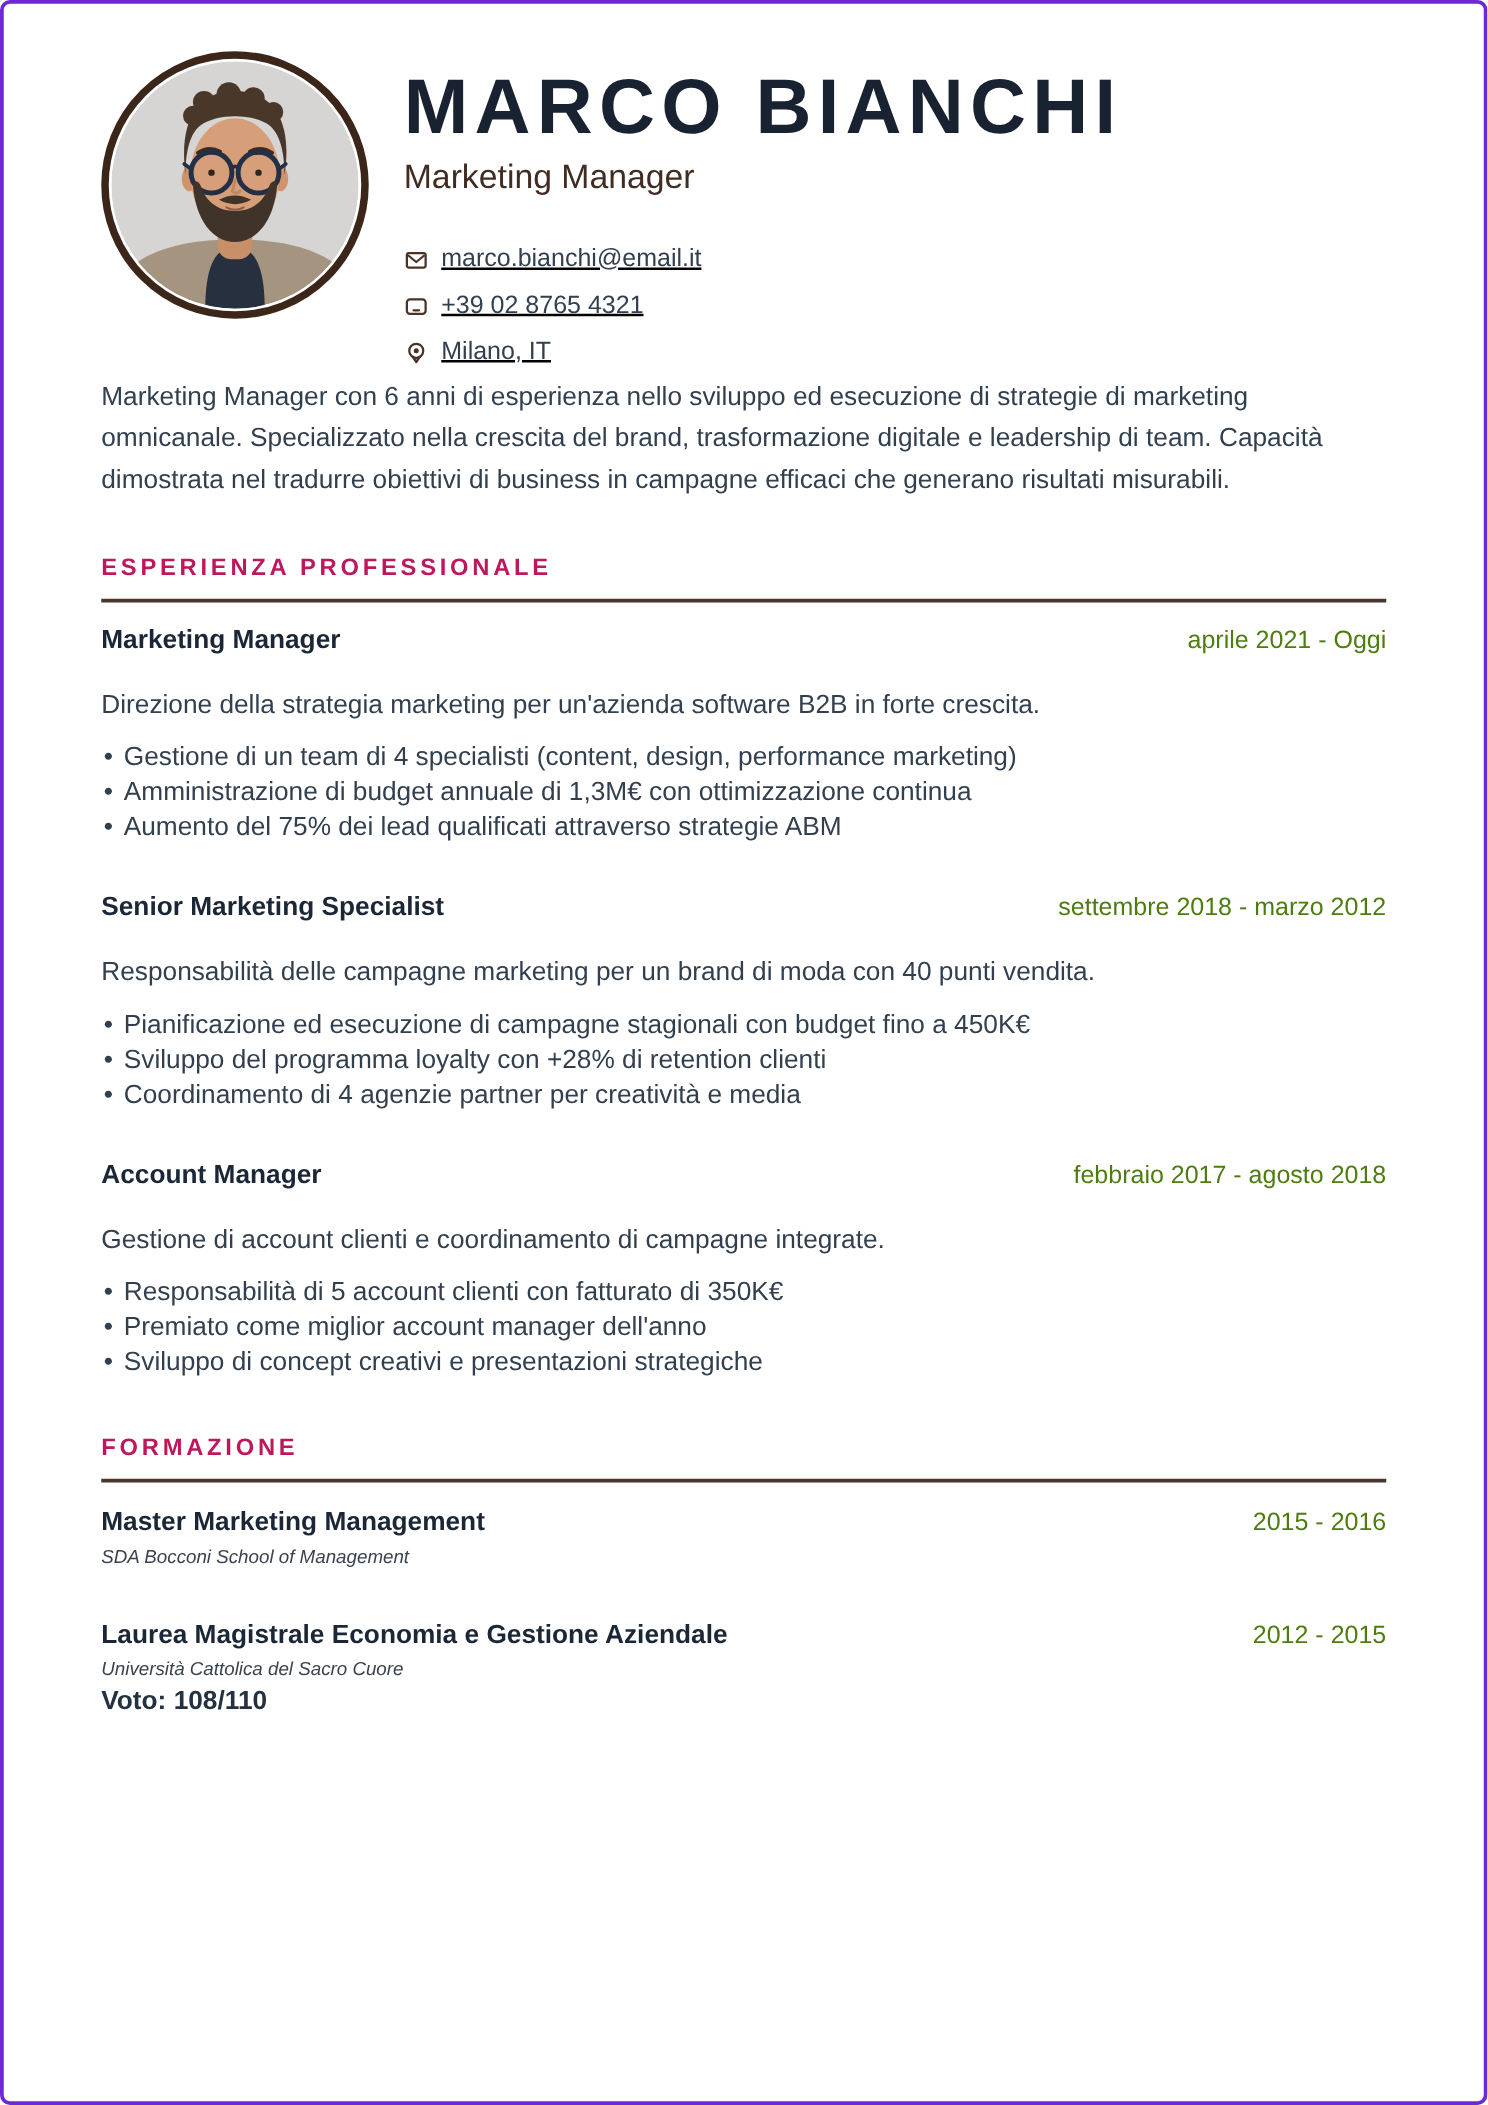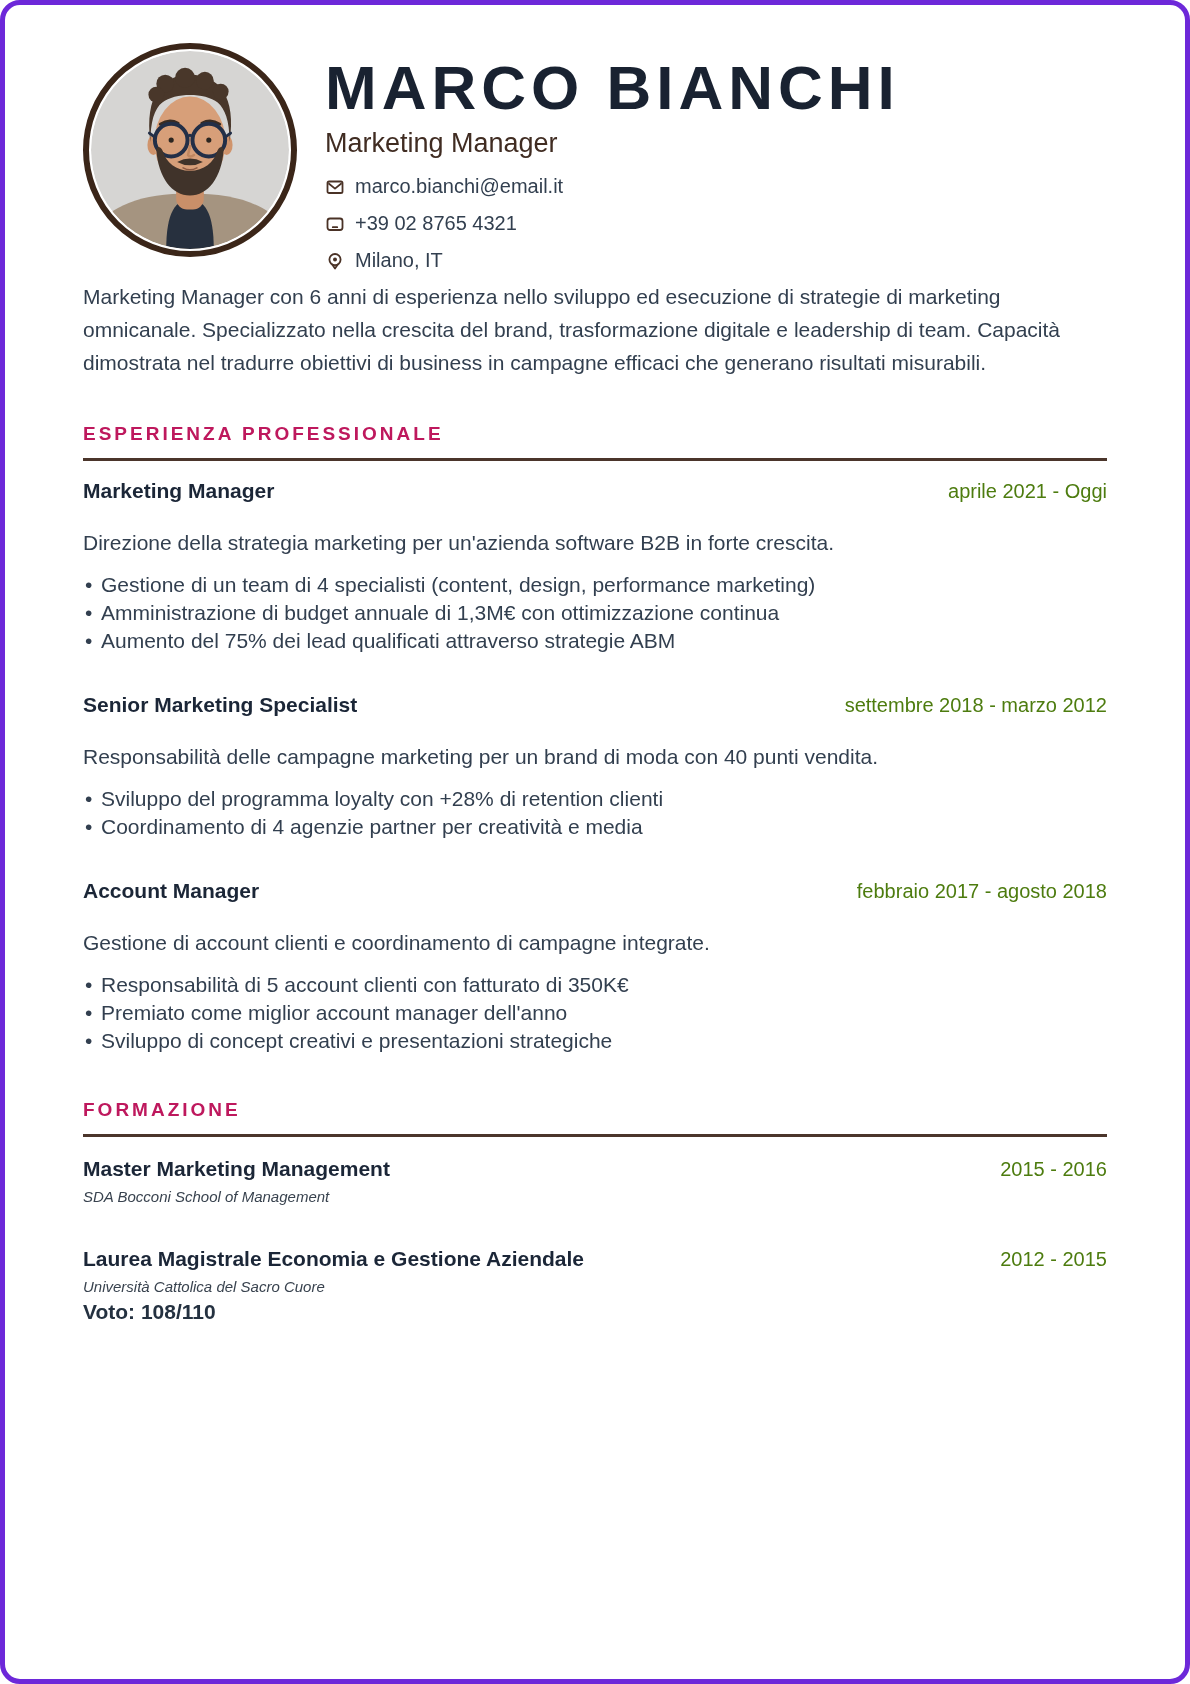--- a/index.html
+++ b/index.html
@@ -1,35 +1,35 @@
 <!DOCTYPE html>
 <html><head>
 <meta charset="utf-8">
 <style>
   html,body{margin:0;padding:0;background:#ffffff;}
   .page{
     width:1190px;height:1684px;box-sizing:border-box;
-    background:#ffffff;border:5px solid #6d28d9;border-radius:20px;
+    background:#ffffff;border:3px solid #6d28d9;border-radius:8px;
     padding:38px 78px 0 78px;overflow:hidden;
     font-family:"Liberation Sans", sans-serif;
   }
   
   .header{display:flex;gap:28px;}
   .avatar{
     flex:0 0 auto;width:198px;height:198px;border:6px solid #3b2619;
     border-radius:50%;background:#ffffff;padding:2px;
   }
   .avatar svg{width:100%;height:100%;border-radius:50%;display:block;}
   .header-info{padding-top:12px;min-width:0;}
   h1.name{
     margin:0;font-size:62px;font-weight:800;letter-spacing:5px;
     color:#192231;line-height:1.05;white-space:nowrap;
   }
   .candidate-title{margin-top:8px;font-size:27px;color:#402c22;}
-  .contacts{margin-top:16px;display:flex;flex-direction:column;gap:14px;}
+  .contacts{margin-top:39px;display:flex;flex-direction:column;gap:14px;text-decoration:underline;}
   .contact-row{display:flex;align-items:center;gap:10px;font-size:20px;color:#323f4f;}
   .cicon{width:20px;height:20px;display:inline-flex;flex:0 0 auto;}
   .cicon svg{width:20px;height:20px;}
   
   .summary{margin:8px 0 0;font-size:21px;line-height:33px;color:#323f4f;}
   
   section{margin-top:44px;}
   h2.sec{
     margin:0;font-size:19px;font-weight:700;letter-spacing:3px;color:#be185d;
   }
@@ -165,20 +165,21 @@
       </ul>
     </div>
 
     <div class="job">
       <div class="job-head">
         <span class="jtitle">Senior Marketing Specialist</span>
         <span class="jdate">settembre 2018 - marzo 2012</span>
       </div>
       <p class="jdesc">Responsabilità delle campagne marketing per un brand di moda con 40 punti vendita.</p>
       <ul class="jbullets">
+        <li>Pianificazione ed esecuzione di campagne stagionali con budget fino a 450K€</li>
         <li>Sviluppo del programma loyalty con +28% di retention clienti</li>
         <li>Coordinamento di 4 agenzie partner per creatività e media</li>
       </ul>
     </div>
 
     <div class="job">
       <div class="job-head">
         <span class="jtitle">Account Manager</span>
         <span class="jdate">febbraio 2017 - agosto 2018</span>
       </div>

